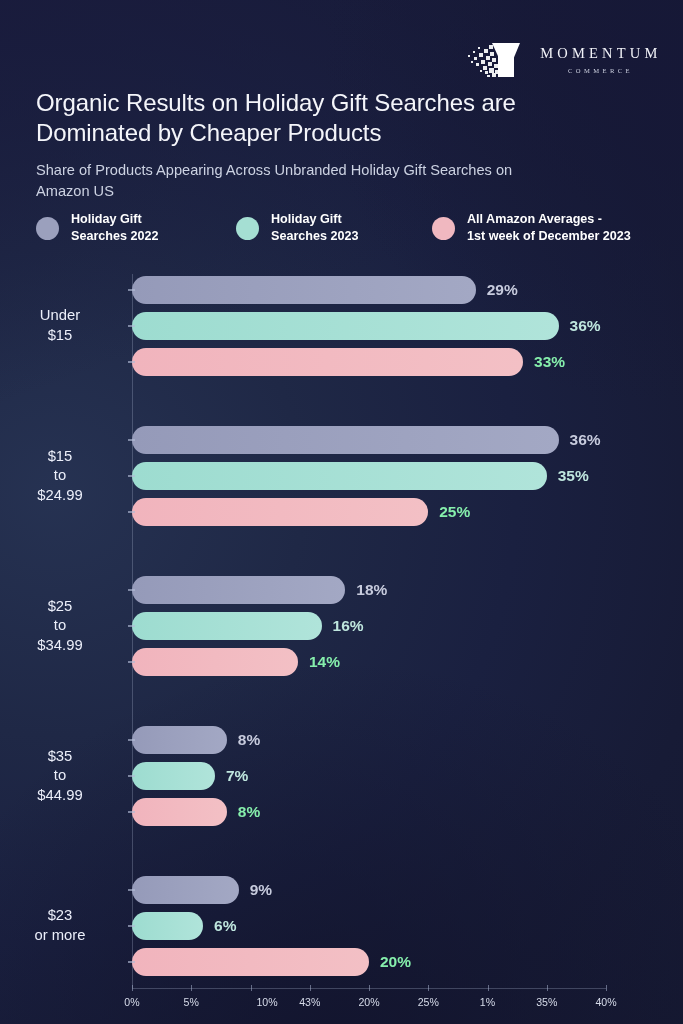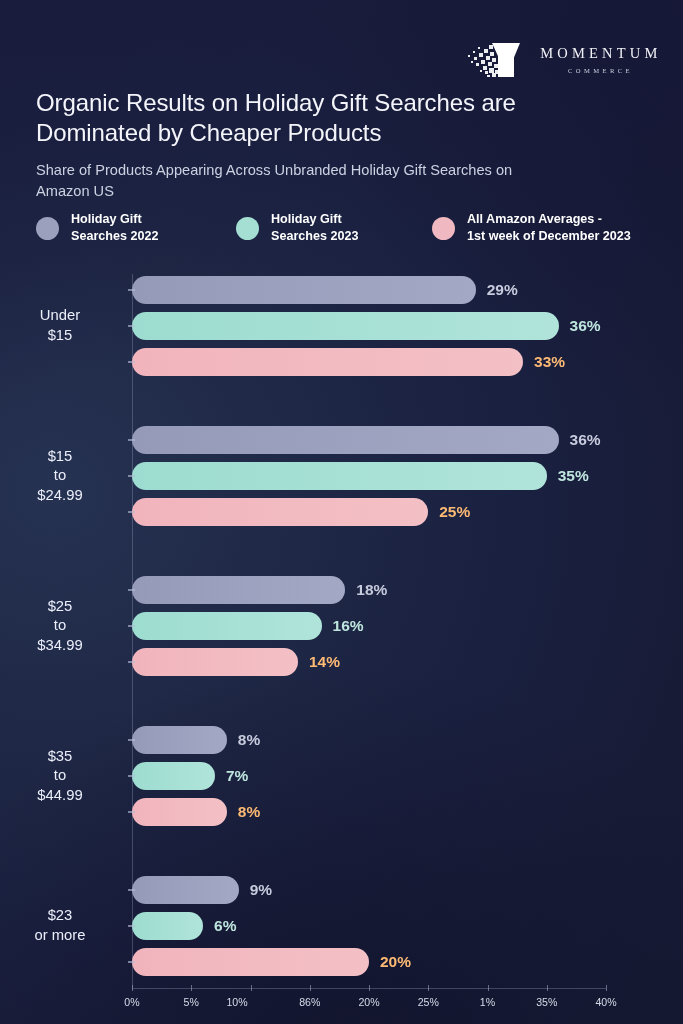--- a/index.html
+++ b/index.html
@@ -187,21 +187,21 @@
   .bar.s1 { background: linear-gradient(90deg, #9ddcd0 0%, #b0e4da 100%); }
   .bar.s2 { background: linear-gradient(90deg, #f1b4bd 0%, #f3c0c5 100%); }
   .val {
     margin-left: 11px;
     font-size: 15.5px;
     font-weight: bold;
     white-space: nowrap;
   }
   .val.s0 { color: #c7cbdd; }
   .val.s1 { color: #bfe6de; }
-  .val.s2 { color: #fdba74; }
+  .val.s2 { color: #86efac; }
 
   
   #xaxis {
     position: absolute;
     left: 132px;
     top: 716px;
     width: 474px;
     height: 1px;
     background: rgba(168,178,205,0.30);
   }
@@ -389,23 +389,23 @@
             <span class="val s2">20%</span>
           </div>
         </div>
       </div>
     <div id="xaxis">
         <span class="xtick" style="left: 0px;"></span>
         <span class="xlabel" style="left: 0px;">0%</span>
         <span class="xtick" style="left: 59.25px;"></span>
         <span class="xlabel" style="left: 59.25px;">5%</span>
         <span class="xtick" style="left: 118.5px;"></span>
-        <span class="xlabel" style="left: 105px;">10%</span>
+        <span class="xlabel" style="left: 135px;">10%</span>
         <span class="xtick" style="left: 177.75px;"></span>
-        <span class="xlabel" style="left: 177.75px;">86%</span>
+        <span class="xlabel" style="left: 177.75px;">43%</span>
         <span class="xtick" style="left: 237px;"></span>
         <span class="xlabel" style="left: 237px;">20%</span>
         <span class="xtick" style="left: 296.25px;"></span>
         <span class="xlabel" style="left: 296.25px;">25%</span>
         <span class="xtick" style="left: 355.5px;"></span>
         <span class="xlabel" style="left: 355.5px;">1%</span>
         <span class="xtick" style="left: 414.75px;"></span>
         <span class="xlabel" style="left: 414.75px;">35%</span>
         <span class="xtick" style="left: 474px;"></span>
         <span class="xlabel" style="left: 474px;">40%</span>

